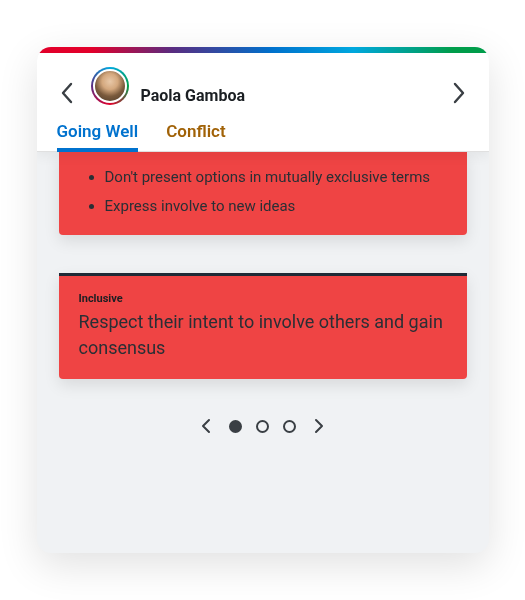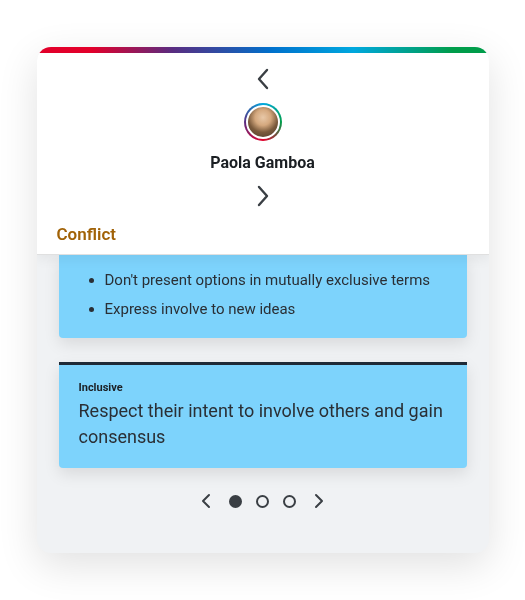--- a/index.html
+++ b/index.html
@@ -28,23 +28,22 @@
   .header {
     background: #ffffff;
     padding: 14px 18px 0 18px;
     border-bottom: 1px solid #e0e0e0;
     box-shadow: 0 4px 12px rgba(0,0,0,0.06);
     position: relative;
     z-index: 2;
   }
   .header-row {
     display: flex;
-    align-items: center;
+    align-items: flex-end;
     gap: 12px;
-    flex-direction: column;
   }
   .nav-chev {
     width: 24px;
     height: 24px;
     display: flex;
     align-items: center;
     justify-content: center;
     cursor: pointer;
     color: #3a3f44;
   }
@@ -92,25 +91,25 @@
     content: "";
     position: absolute;
     left: 0; right: 0; bottom: -1px;
     height: 4px;
     background: #0072ce;
   }
   .content {
     padding: 0 22px 18px 22px;
   }
   .panel {
-    background: #7dd3fc;
+    background: #ef4444;
     border-radius: 4px;
     box-shadow: 0 6px 16px rgba(0,0,0,0.10);
     padding: 16px 20px 18px 20px;
-    margin-bottom: 24px;
+    margin-bottom: 38px;
   }
   .panel.top {
     border-top-left-radius: 0;
     border-top-right-radius: 0;
     padding-top: 14px;
     margin-top: 0;
   }
   .bullets {
     list-style: disc;
     padding-left: 26px;
@@ -180,20 +179,21 @@
         <div class="avatar-inner"></div>
       </div>
       <div class="user-name">Paola Gamboa</div>
       <div class="nav-chev">
         <svg width="14" height="22" viewBox="0 0 14 22" fill="none">
             <path d="M3 2 L11 11 L3 20" stroke="currentColor" stroke-width="2.4" stroke-linecap="round" stroke-linejoin="round"></path>
           </svg>
       </div>
     </div>
     <div class="tabs">
+      <div class="tab active">Going Well</div>
       <div class="tab">Conflict</div>
     </div>
   </div>
 
   <div class="content">
     <div class="panel top">
       <ul class="bullets">
         <li>Don't present options in mutually exclusive terms</li>
         <li>Express involve to new ideas</li>
       </ul>

